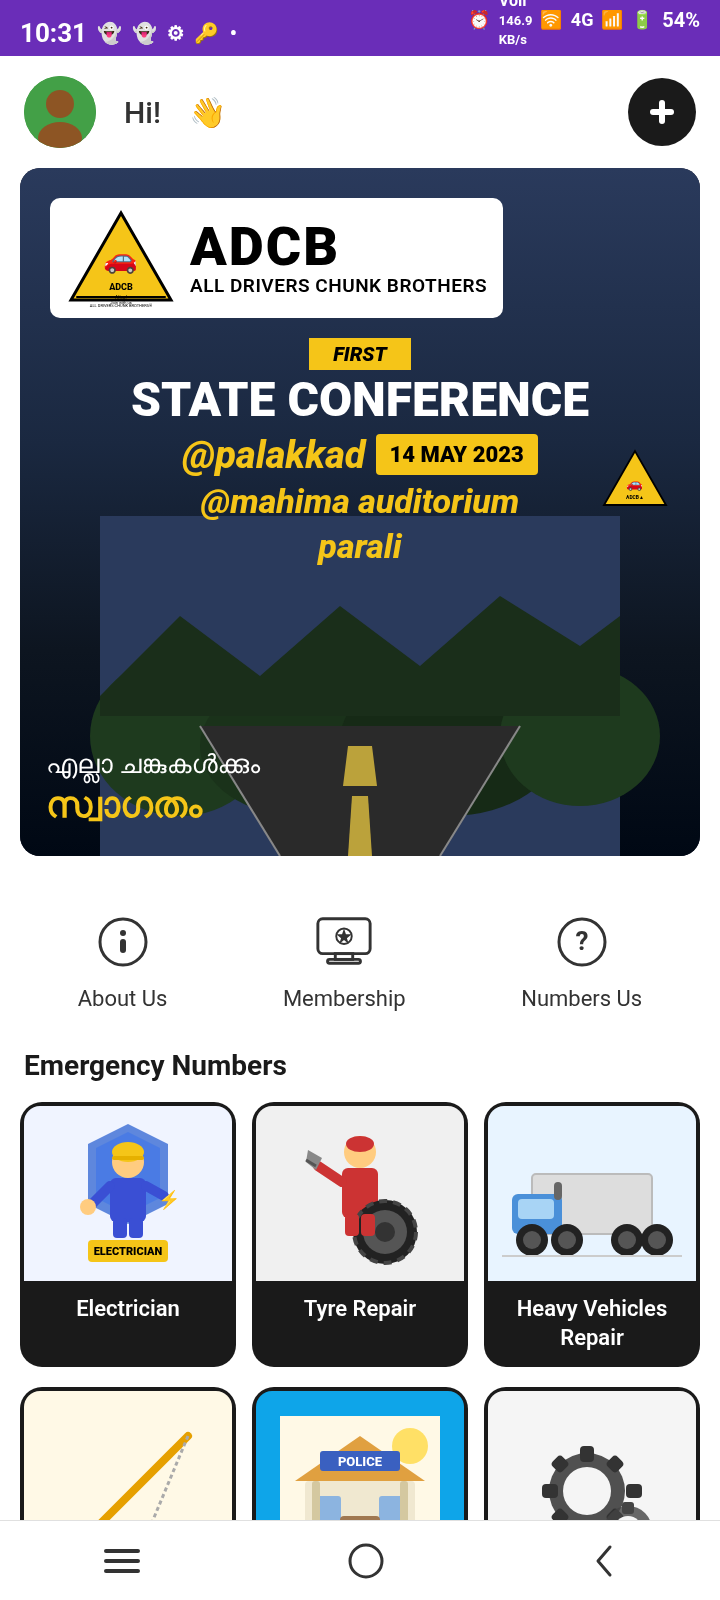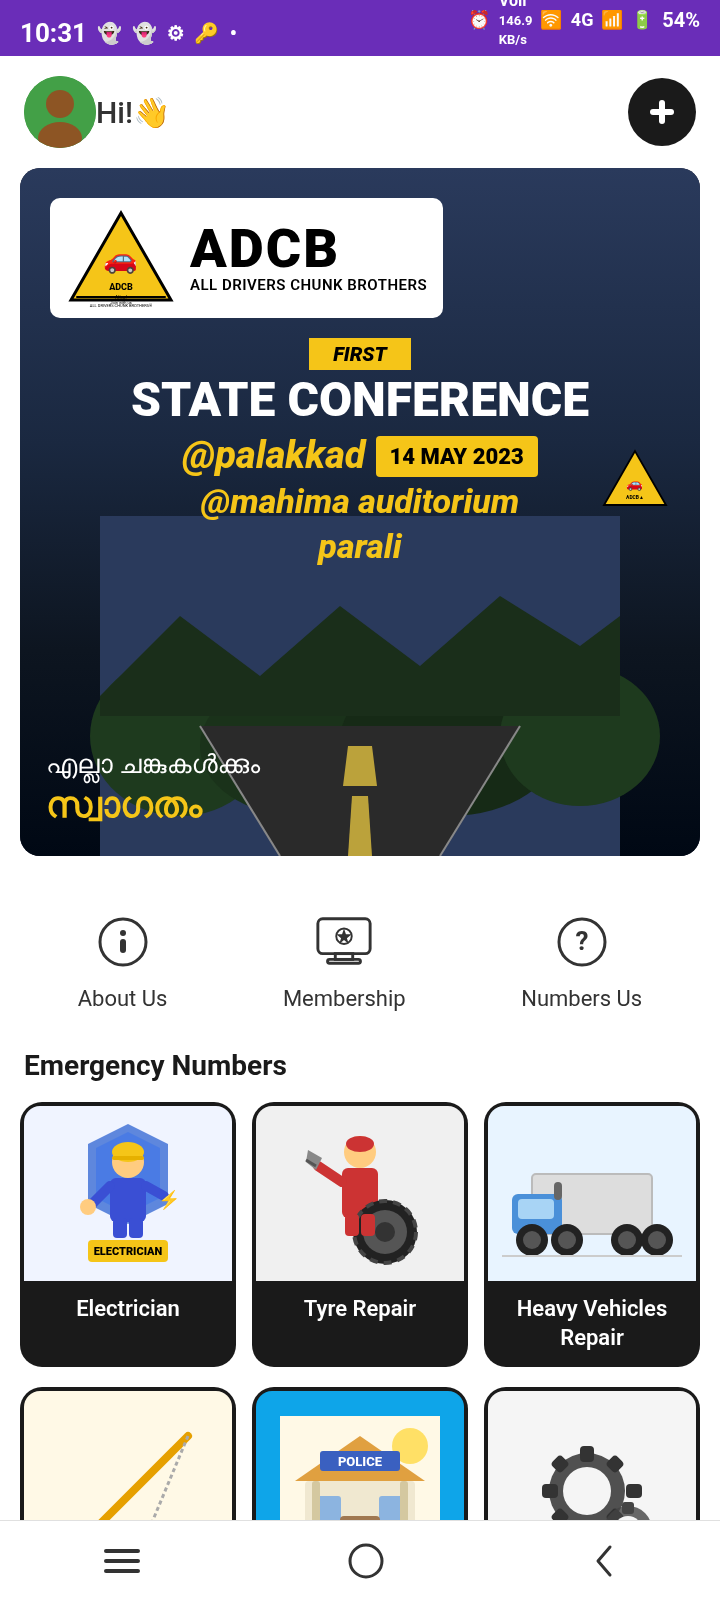--- a/index.html
+++ b/index.html
@@ -31,21 +31,21 @@
     .battery-text { font-size: 20px; font-weight: bold; }
 
     
     .app-header {
       display: flex;
       align-items: center;
       justify-content: space-between;
       padding: 20px 24px;
       background: #ffffff;
     }
-    .user-section { display: flex; align-items: center; gap: 0; }
+    .user-section { display: flex; align-items: center; gap: 28px; }
     .avatar {
       width: 72px; height: 72px;
       border-radius: 50%;
       background: radial-gradient(circle at 35% 35%, #4caf50 0%, #2e7d32 100%);
       display: flex; align-items: center; justify-content: center;
       overflow: hidden;
     }
     .hi-text { font-size: 30px; font-weight: 500; color: #333; }
     .wave-emoji { font-size: 30px; }
     .add-btn {
@@ -118,21 +118,21 @@
       font-style: italic;
     }
     .state-conf-text {
       font-size: 48px;
       font-weight: 900;
       color: #ffffff;
       line-height: 1.1;
       text-align: center;
     }
     .palakkad-row {
-      display: flex; align-items: flex-end; justify-content: center; gap: 10px;
+      display: flex; align-items: center; justify-content: center; gap: 10px;
       margin-top: 6px;
     }
     .palakkad-text {
       font-size: 38px;
       font-weight: 800;
       color: #f5c518;
       font-style: italic;
     }
     .date-badge {
       background: #f5c518;
@@ -375,21 +375,21 @@
         <text x="55" y="60" text-anchor="middle" font-size="28" font-weight="900">🚗</text>
         <text x="55" y="82" text-anchor="middle" font-size="9" font-weight="800" fill="#000">ADCB</text>
         <text x="55" y="91" text-anchor="middle" font-size="5" fill="#000">Alive!</text>
 
         <text x="55" y="96" text-anchor="middle" font-size="4" fill="#000">Join with us</text>
         <rect x="10" y="88" width="90" height="2" fill="#000" rx="1"></rect>
         <text x="55" y="99" text-anchor="middle" font-size="4" fill="#000">ALL DRIVERS CHUNK BROTHERS®</text>
       </svg>
       <div>
         <div class="adcb-big-text">ADCB</div>
-        <div class="adcb-sub-text" style="font-size:15px;letter-spacing:0.5px;">ALL DRIVERS CHUNK BROTHERS</div>
+        <div class="adcb-sub-text" style="font-size:19px;letter-spacing:0.5px;">ALL DRIVERS CHUNK BROTHERS</div>
       </div>
     </div>
 
     <div class="banner-headline">
       <div>
         <span class="first-badge">FIRST</span>
       </div>
       <div class="state-conf-text">STATE CONFERENCE</div>
       <div class="palakkad-row">
         <span class="palakkad-text">@palakkad</span>

